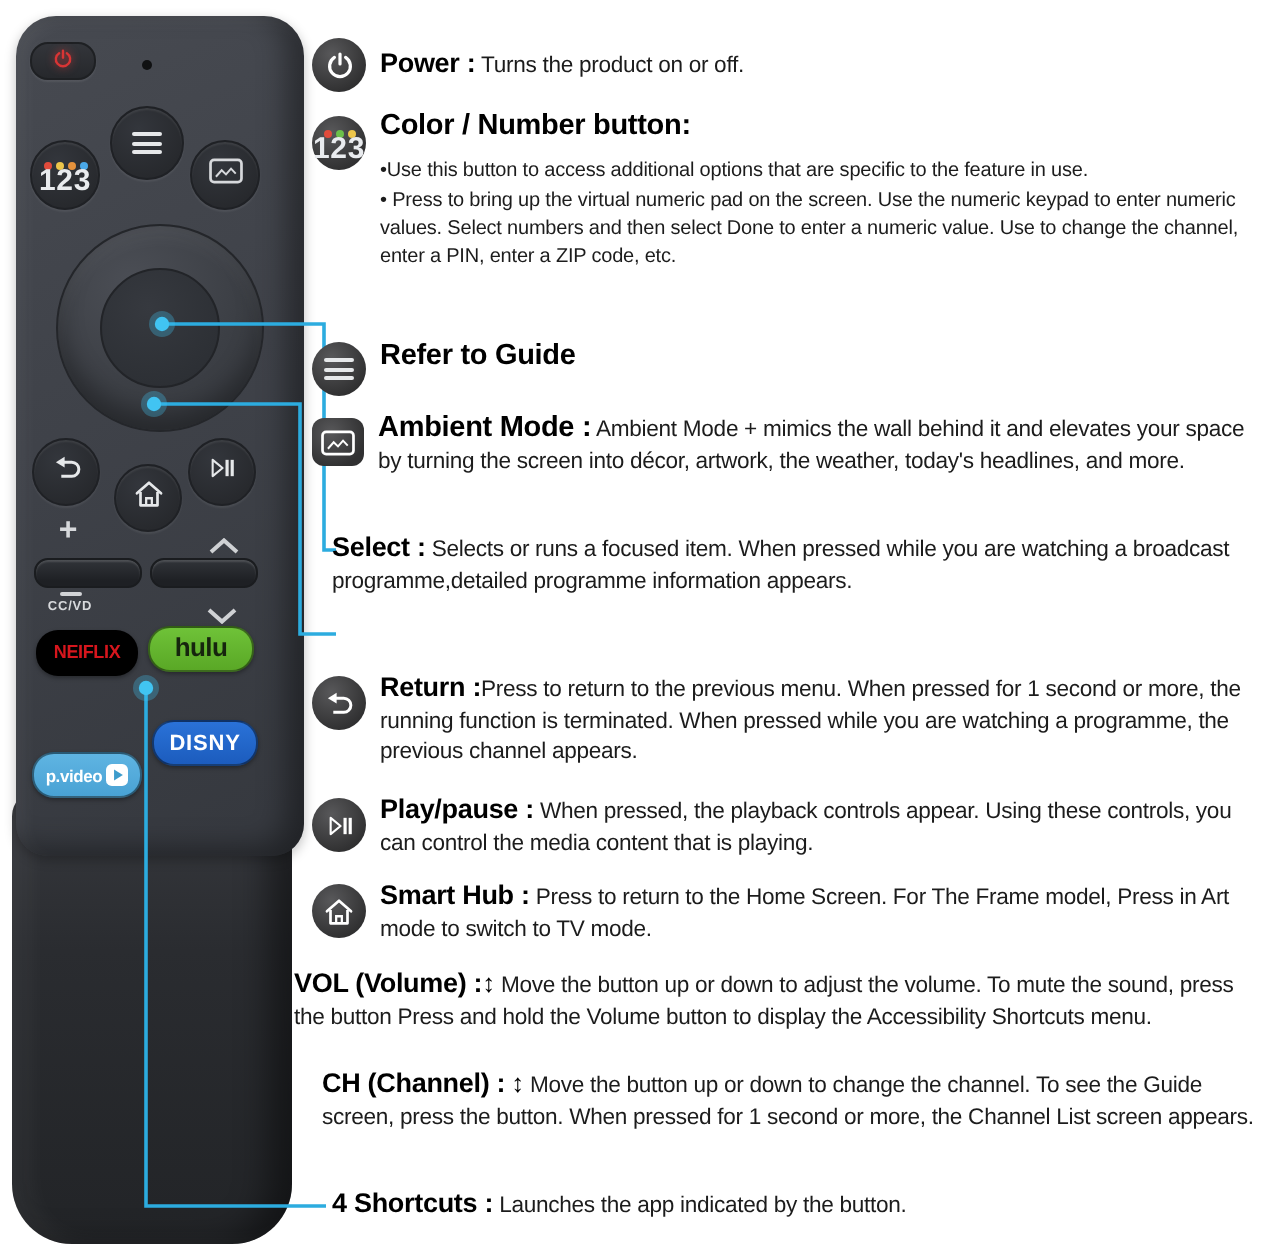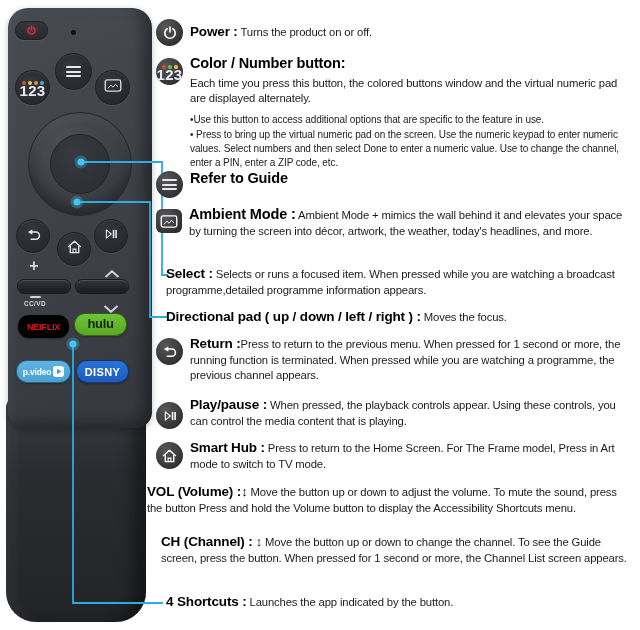--- a/index.html
+++ b/index.html
@@ -45,21 +45,21 @@
     border:1px solid #1a1c1f;box-shadow:inset 0 1px 1px rgba(255,255,255,.14);}
   .minus-bar{position:absolute;left:24px;top:288px;width:11px;height:2px;background:#d2d4d7;border-radius:1px;}
   .ccvd{position:absolute;left:14px;top:292px;width:30px;text-align:center;color:#d8dadd;
     font-size:6.5px;font-weight:bold;letter-spacing:.4px;}
   .pill{position:absolute;height:21px;border-radius:11px;display:flex;align-items:center;
     justify-content:center;border:1px solid rgba(0,0,0,.45);box-shadow:0 1px 2px rgba(0,0,0,.35);}
   .pill-netflix{left:12px;top:307px;width:49px;background:#000000;}
   .pill-netflix span{color:#d6161d;font-size:9.5px;font-weight:bold;letter-spacing:-.2px;transform:scaleX(.95);}
   .pill-hulu{left:68px;top:305px;width:51px;background:linear-gradient(180deg,#6fc238,#5aa826);}
   .pill-hulu span{color:#16250e;font-size:13px;font-weight:bold;letter-spacing:-.3px;margin-top:-2px;text-align:right;}
-  .pill-pvideo{left:10px;top:352px;width:53px;background:linear-gradient(180deg,#5fb4e2,#49a2d4);gap:2px;}
+  .pill-pvideo{left:10px;top:368px;width:53px;background:linear-gradient(180deg,#5fb4e2,#49a2d4);gap:2px;}
   .pill-pvideo span{color:#fff;font-size:8.5px;font-weight:bold;letter-spacing:-.2px;}
   .pv-logo{display:flex;}
   .pill-disny{left:70px;top:352px;width:51px;background:linear-gradient(180deg,#2a72d8,#1c5cbd);}
   .pill-disny span{color:#fff;font-size:11px;font-weight:bold;letter-spacing:.4px;}
 
   
   .callouts{position:absolute;left:0;top:0;pointer-events:none;}
 
   
   .sec{position:absolute;left:156px;display:flex;gap:7px;align-items:flex-start;}
@@ -215,21 +215,20 @@
     <span class="ticon" style="flex-direction:column;margin-top:2px;">
       <span class="dots">
           <i style="background:#e14b3b;"></i>
           <i style="background:#6cc04a;"></i>
           <i style="background:#ecc54a;"></i>
         </span>
       <span class="lbl-123">123</span>
     </span>
     <div style="width:442px;">
       <p class="txt h-lg" style="margin:0;"><b>Color / Number button:</b></p>
-      <p class="txt" style="margin:3px 0 0 0;">Each time you press this button, the colored buttons window and the virtual numeric pad are displayed alternately.</p>
       <p class="bullet" style="margin-top:6px;">•Use this button to access additional options that are specific to the feature in use.</p>
       <p class="bullet">• Press to bring up the virtual numeric pad on the screen. Use the numeric keypad to enter numeric values. Select numbers and then select Done to enter a numeric value. Use to change the channel, enter a PIN, enter a ZIP code, etc.</p>
     </div>
   </div>
 
   <div class="sec" style="top:171px;">
     <span class="ticon">
       <span class="ham">
           <i></i>
           <i></i>
@@ -246,35 +245,32 @@
         <path d="M4.4 11.2 l3.2-3.6 2.4 2.3 2.8-3.2 2.6 2.8" fill="none" stroke="#fff" stroke-width="1.1"></path>
       </svg>
     </span>
     <p class="txt h-lg" style="width:440px;"><b>Ambient Mode :</b> <span>Ambient Mode + mimics the wall behind it and elevates your space by turning the screen into décor, artwork, the weather, today's headlines, and more.</span></p>
   </div>
 
   <div class="sec" style="top:266px;left:166px;">
     <p class="txt" style="width:462px;"><b>Select :</b> <span>Selects or runs a focused item. When pressed while you are watching a broadcast programme,detailed programme information appears.</span></p>
   </div>
 
-  <div class="sec" style="top:309px;left:166px;">
-    <p class="txt" style="width:466px;"><b>Directional pad ( up / down / left / right ) :</b> <span>Moves the focus.</span></p>
-  </div>
 
   <div class="sec" style="top:336px;">
     <span class="ticon" style="margin-top:2px;">
       <svg width="17" height="15" viewBox="0 0 22 20">
         <polygon points="9.4,3.2 9.4,10.4 3.6,6.8" fill="#fff"></polygon>
         <path d="M8.6 6.8 H14.2 A4.7 4.7 0 0 1 14.2 16.2 H7.2" fill="none" stroke="#fff" stroke-width="2"></path>
       </svg>
     </span>
     <p class="txt" style="width:442px;"><b>Return :</b><span>Press to return to the previous menu. When pressed for 1 second or more, the running function is terminated. When pressed while you are watching a programme, the previous channel appears.</span></p>
   </div>
 
-  <div class="sec" style="top:397px;align-items:flex-end;">
+  <div class="sec" style="top:397px;">
     <span class="ticon" style="margin-top:2px;">
       <svg width="16" height="14" viewBox="0 0 24 24">
         <polygon points="4,5 12.5,12 4,19" fill="none" stroke="#fff" stroke-width="1.8" stroke-linejoin="round"></polygon>
         <rect x="15" y="5" width="2.7" height="14" fill="#fff"></rect>
         <rect x="19.4" y="5" width="2.7" height="14" fill="#fff"></rect>
       </svg>
     </span>
     <p class="txt" style="width:442px;"><b>Play/pause :</b> <span>When pressed, the playback controls appear. Using these controls, you can control the media content that is playing.</span></p>
   </div>
 

